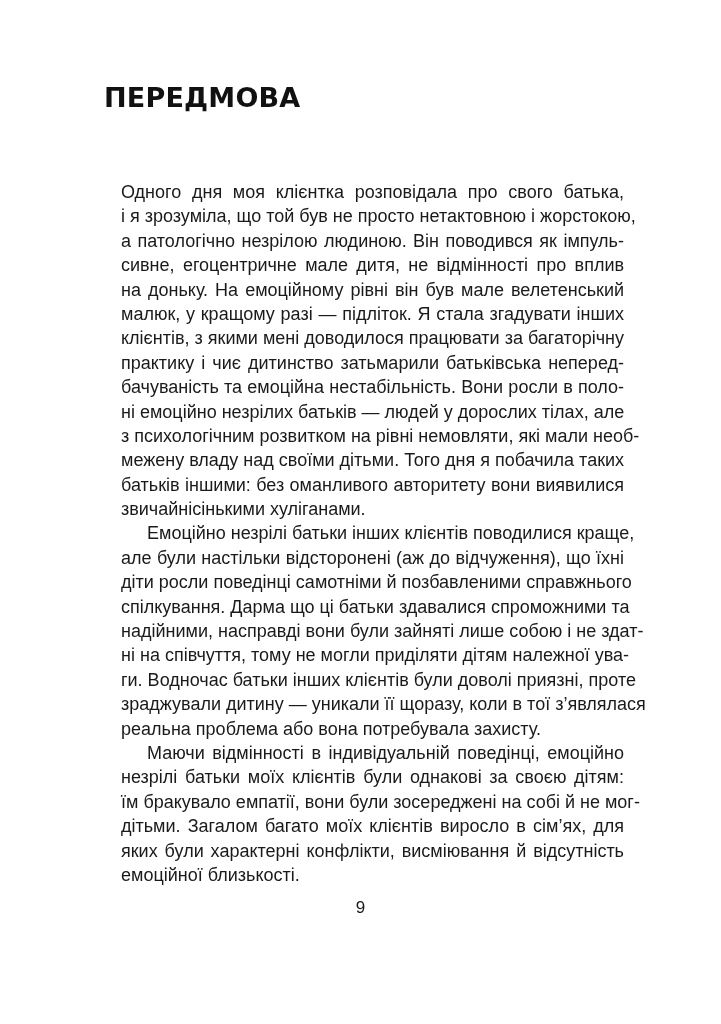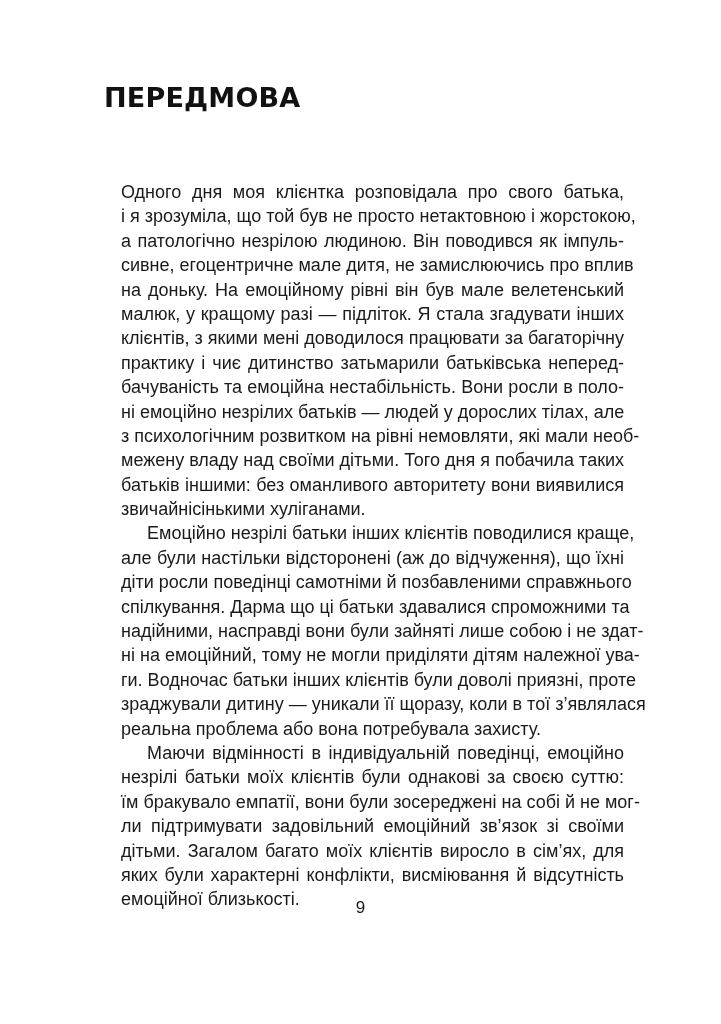--- a/index.html
+++ b/index.html
@@ -31,50 +31,49 @@
 
 <div class="page">
   <h1 class="title">ПЕРЕДМОВА</h1>
 
   <div class="body">
 
     <div>
       <span class="line">Одного дня моя клієнтка розповідала про свого батька,</span>
       <span class="line">і я зрозуміла, що той був не просто нетактовною і жорстокою,</span>
       <span class="line">а патологічно незрілою людиною. Він поводився як імпуль-</span>
-      <span class="line">сивне, егоцентричне мале дитя, не замислюючись про вплив</span>
+      <span class="line">сивне, егоцентричне мале дитя, не відмінності про вплив</span>
       <span class="line">на доньку. На емоційному рівні він був мале велетенський</span>
       <span class="line">малюк, у кращому разі — підліток. Я стала згадувати інших</span>
       <span class="line">клієнтів, з якими мені доводилося працювати за багаторічну</span>
       <span class="line">практику і чиє дитинство затьмарили батьківська неперед-</span>
       <span class="line">бачуваність та емоційна нестабільність. Вони росли в поло-</span>
       <span class="line">ні емоційно незрілих батьків — людей у дорослих тілах, але</span>
       <span class="line">з психологічним розвитком на рівні немовляти, які мали необ-</span>
       <span class="line">межену владу над своїми дітьми. Того дня я побачила таких</span>
       <span class="line">батьків іншими: без оманливого авторитету вони виявилися</span>
       <span class="line last">звичайнісінькими хуліганами.</span>
     </div>
 
     <div>
       <span class="line indent">Емоційно незрілі батьки інших клієнтів поводилися краще,</span>
       <span class="line">але були настільки відсторонені (аж до відчуження), що їхні</span>
       <span class="line">діти росли поведінці самотніми й позбавленими справжнього</span>
       <span class="line">спілкування. Дарма що ці батьки здавалися спроможними та</span>
       <span class="line">надійними, насправді вони були зайняті лише собою і не здат-</span>
-      <span class="line">ні на емоційний, тому не могли приділяти дітям належної ува-</span>
+      <span class="line">ні на співчуття, тому не могли приділяти дітям належної ува-</span>
       <span class="line">ги. Водночас батьки інших клієнтів були доволі приязні, проте</span>
       <span class="line">зраджували дитину — уникали її щоразу, коли в тої з’являлася</span>
       <span class="line last">реальна проблема або вона потребувала захисту.</span>
     </div>
 
     <div>
       <span class="line indent">Маючи відмінності в індивідуальній поведінці, емоційно</span>
-      <span class="line">незрілі батьки моїх клієнтів були однакові за своєю суттю:</span>
+      <span class="line">незрілі батьки моїх клієнтів були однакові за своєю дітям:</span>
       <span class="line">їм бракувало емпатії, вони були зосереджені на собі й не мог-</span>
-      <span class="line">ли підтримувати задовільний емоційний зв’язок зі своїми</span>
       <span class="line">дітьми. Загалом багато моїх клієнтів виросло в сім’ях, для</span>
       <span class="line">яких були характерні конфлікти, висміювання й відсутність</span>
       <span class="line last">емоційної близькості.</span>
     </div>
   </div>
 
   <div class="page-number">9</div>
 </div>
 
 </body></html>

